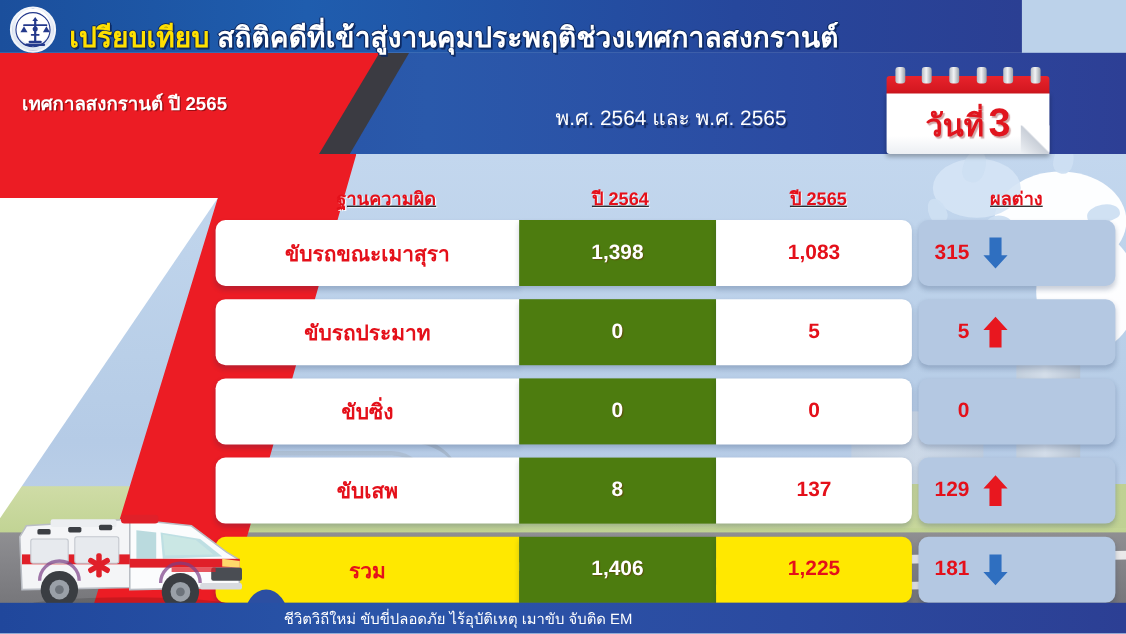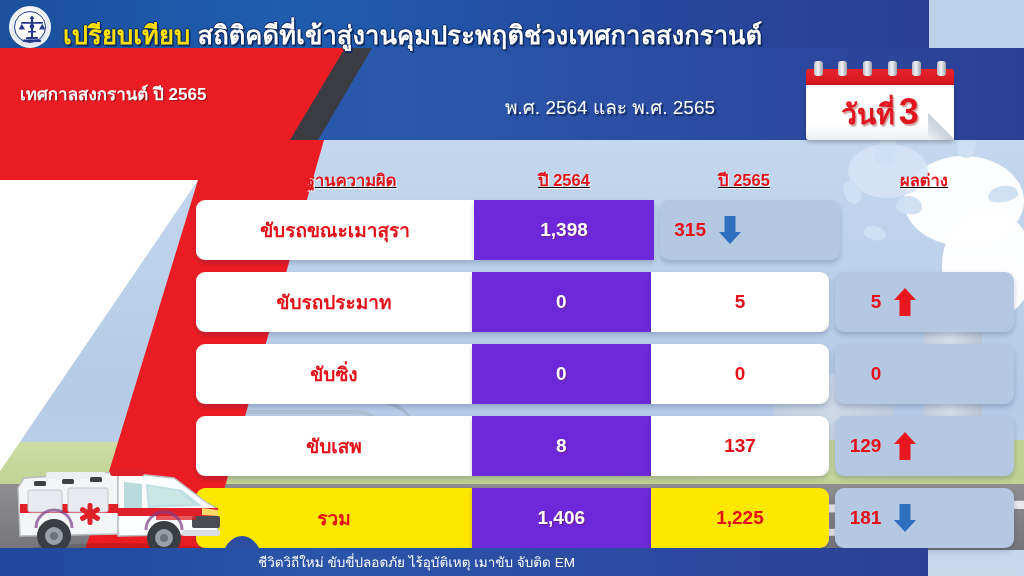--- a/index.html
+++ b/index.html
@@ -212,21 +212,21 @@
   .cell{
     display:flex; align-items:center; justify-content:center;
     font-size:19px; font-weight:bold; white-space:nowrap; position:relative;
   }
   .c-offense{
     width:278px; border-radius:9px 0 0 9px;
     background:#ffffff; color:#e4101a; justify-content:center;
     box-shadow:0 3px 5px rgba(20,40,80,.22);
   }
   .c-y1{
-    width:180px; background:#6d28d9; color:#ffffff;
+    width:180px; background:#4d7c0f; color:#ffffff;
     box-shadow:0 3px 5px rgba(20,40,80,.22);
     text-shadow:1px 1px 1px rgba(120,0,0,.35);
   }
   .c-y2{
     width:180px; background:#ffffff; color:#e4101a; border-radius:0 9px 9px 0;
     box-shadow:0 3px 5px rgba(20,40,80,.22);
   }
   .c-diff{
     width:180px; margin-left:6px; background:#b4c8e2; color:#e4101a;
     border-radius:9px; box-shadow:0 3px 5px rgba(20,40,80,.22);
@@ -238,21 +238,21 @@
   .arrow{ width:24px; height:30px; flex:0 0 auto; }
   .arrow.none{ visibility:hidden; }
 
   
   .amb{
     position:absolute; left:6px; top:452px; width:220px; height:112px; z-index:28;
   }
 
   
   .footer{
-    position:absolute; left:0; bottom:0; width:928px; height:28px;
+    position:absolute; left:0; bottom:0; width:1024px; height:28px;
     background:linear-gradient(90deg,#20479c 0%,#2a55a9 35%,#2b4aa0 70%,#2c3f94 100%);
     display:flex; align-items:center; z-index:35;
     color:#ffffff; font-size:13.5px; white-space:nowrap;
   }
   .footer-left{ margin-left:258px; }
   .footer-right{ margin-left:auto; margin-right:38px; }
   .footer-badge{
     position:absolute; left:222px; bottom:14px; width:40px; height:26px;
     background:#2c4fa2; border-radius:50% 50% 0 0 / 100% 100% 0 0; z-index:34;
   }
@@ -351,20 +351,21 @@
       <div class="th th-offense">ฐานความผิด</div>
       <div class="th th-y1">ปี 2564</div>
       <div class="th th-y2">ปี 2565</div>
       <div class="th th-diff">ผลต่าง</div>
     </div>
 
     <div id="rows-container">
         <div class="row">
           <div class="cell c-offense">ขับรถขณะเมาสุรา</div>
           <div class="cell c-y1">1,398</div>
+          <div class="cell c-y2">1,083</div>
           <div class="cell c-diff">
             <span class="diff-val">315</span>
             <svg class="arrow" viewBox="0 0 24 30">
               <path fill="#2f6fc0" d="M12 29 L23 17 L17.5 17 L17.5 1 L6.5 1 L6.5 17 L1 17 Z"></path>
             </svg>
           </div>
         </div>
         <div class="row">
           <div class="cell c-offense">ขับรถประมาท</div>
           <div class="cell c-y1">0</div>

